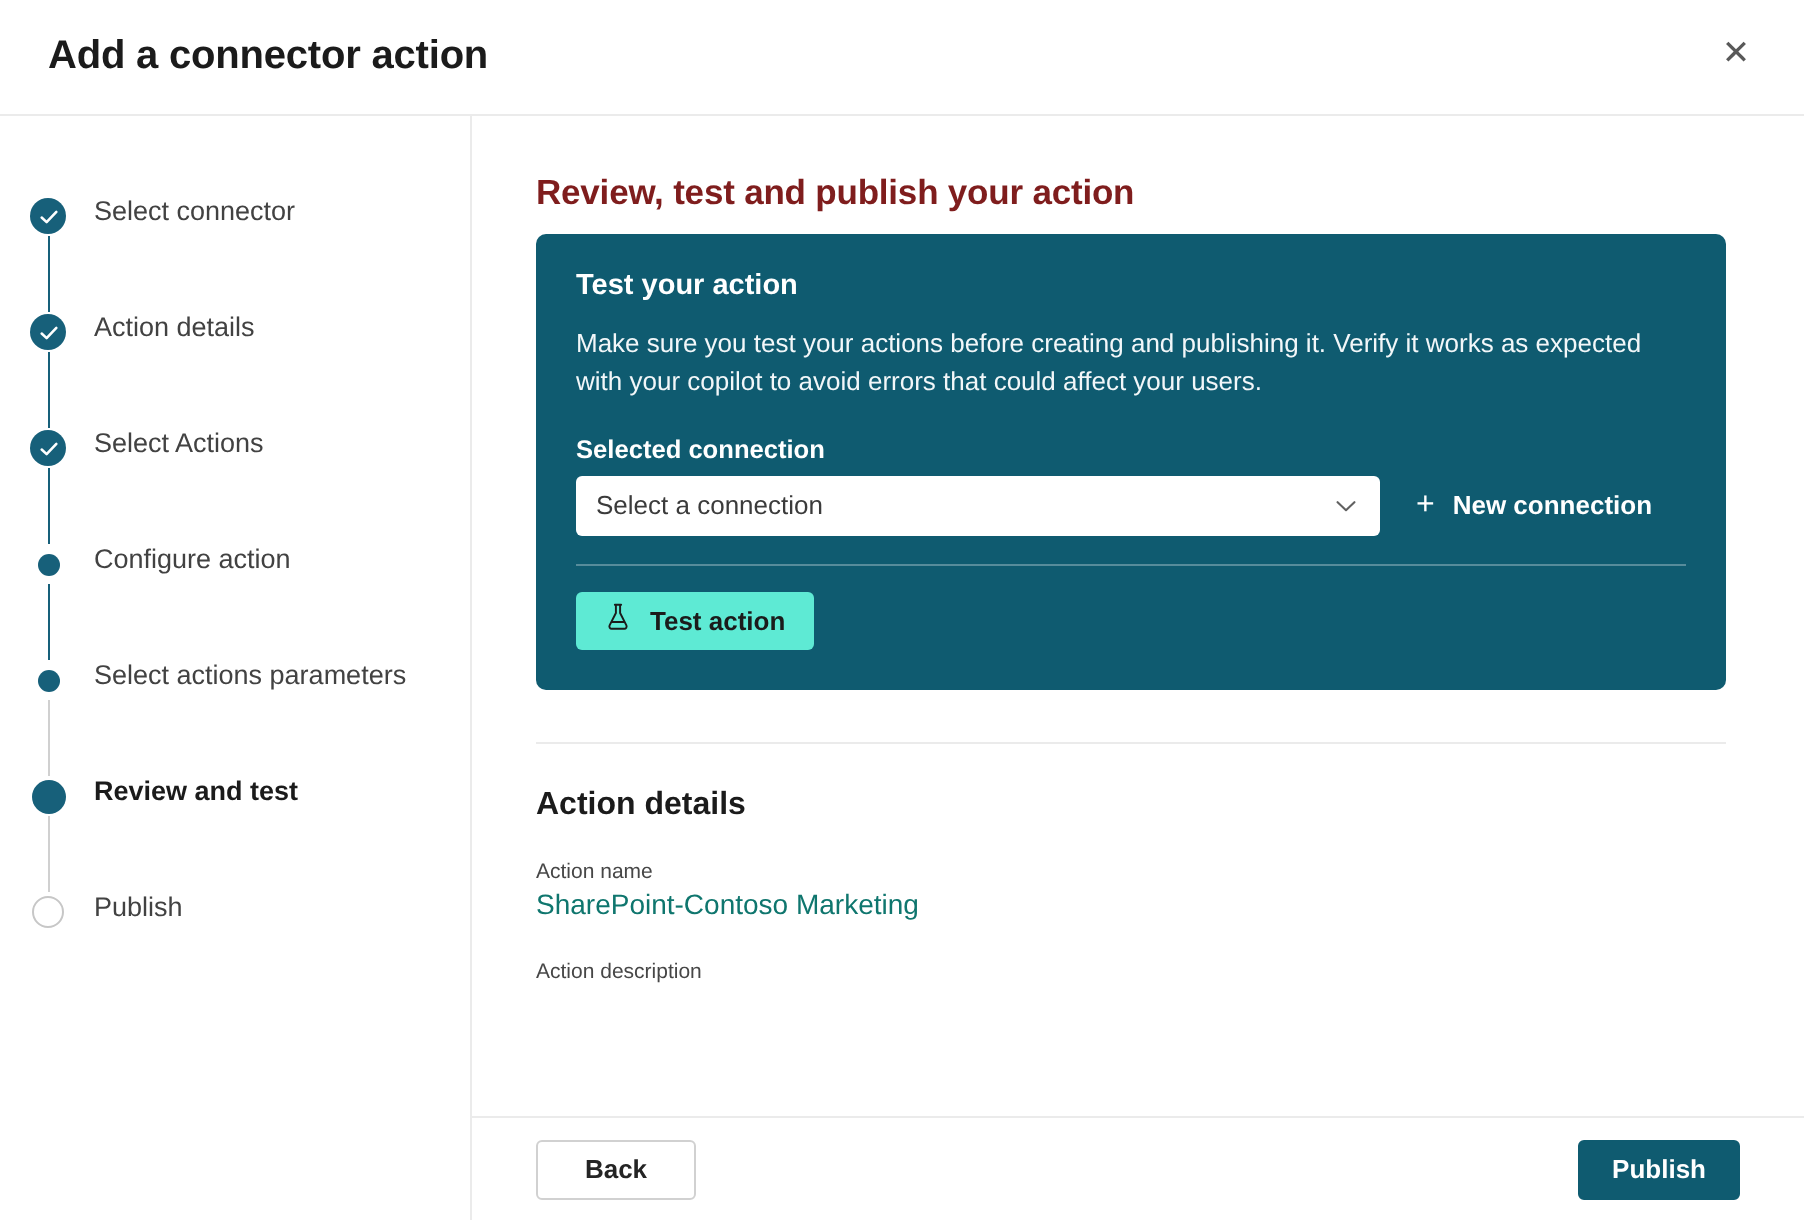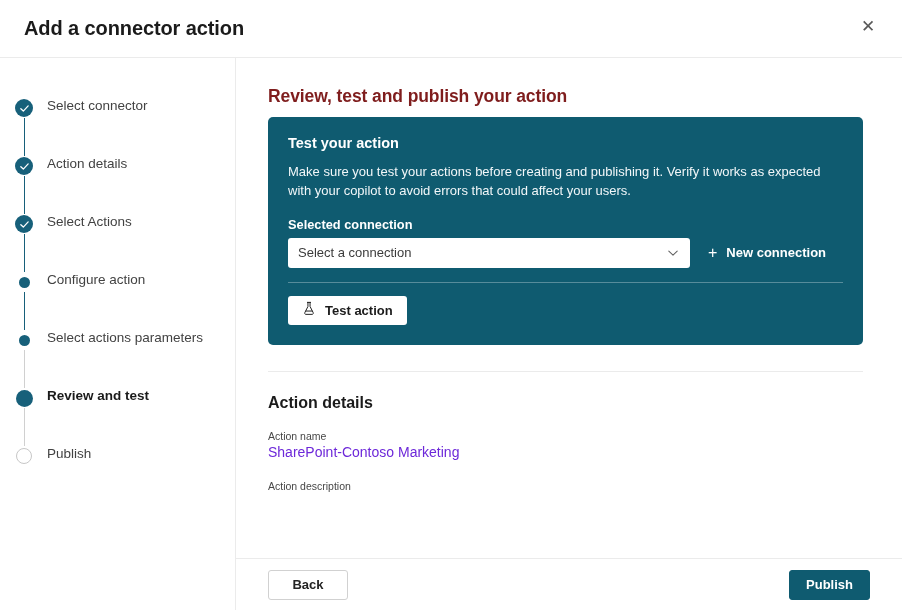--- a/index.html
+++ b/index.html
@@ -219,21 +219,21 @@
   .plus-ico { font-size: 16px; font-weight: normal; line-height: 1; }
   .card-rule {
     height: 1px;
     background: rgba(255,255,255,0.30);
     margin: 14px 0 13px 0;
   }
   .test-btn {
     display: inline-flex;
     align-items: center;
     gap: 9px;
-    background: #ffffff;
+    background: #5eead4;
     color: #1b1b1b;
     border: none;
     border-radius: 3px;
     height: 29px;
     padding: 0 14px;
     font-size: 13px;
     font-weight: bold;
     cursor: pointer;
     font-family: "Liberation Sans", sans-serif;
   }
@@ -251,21 +251,21 @@
     color: #1b1b1b;
     margin: 0 0 18px 0;
   }
   .detail-key {
     font-size: 10.5px;
     color: #474747;
     margin: 0 0 2px 0;
   }
   .detail-val {
     font-size: 14px;
-    color: #6d28d9;
+    color: #0f766e;
     margin: 0 0 20px 0;
   }
 
   
   .footer {
     position: absolute;
     left: 236px;
     right: 0;
     bottom: 0;
     height: 52px;

